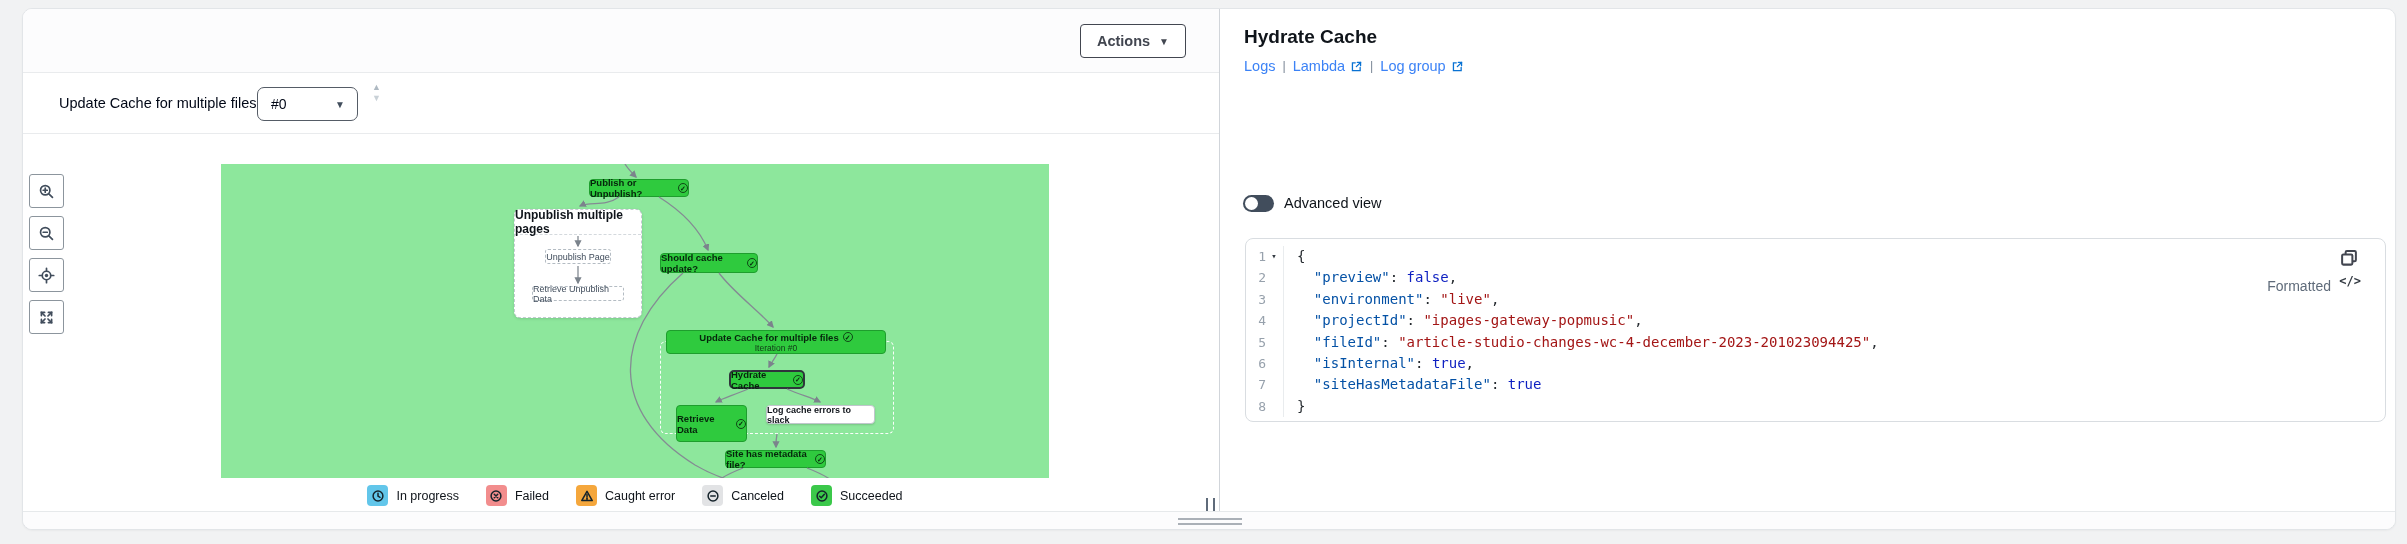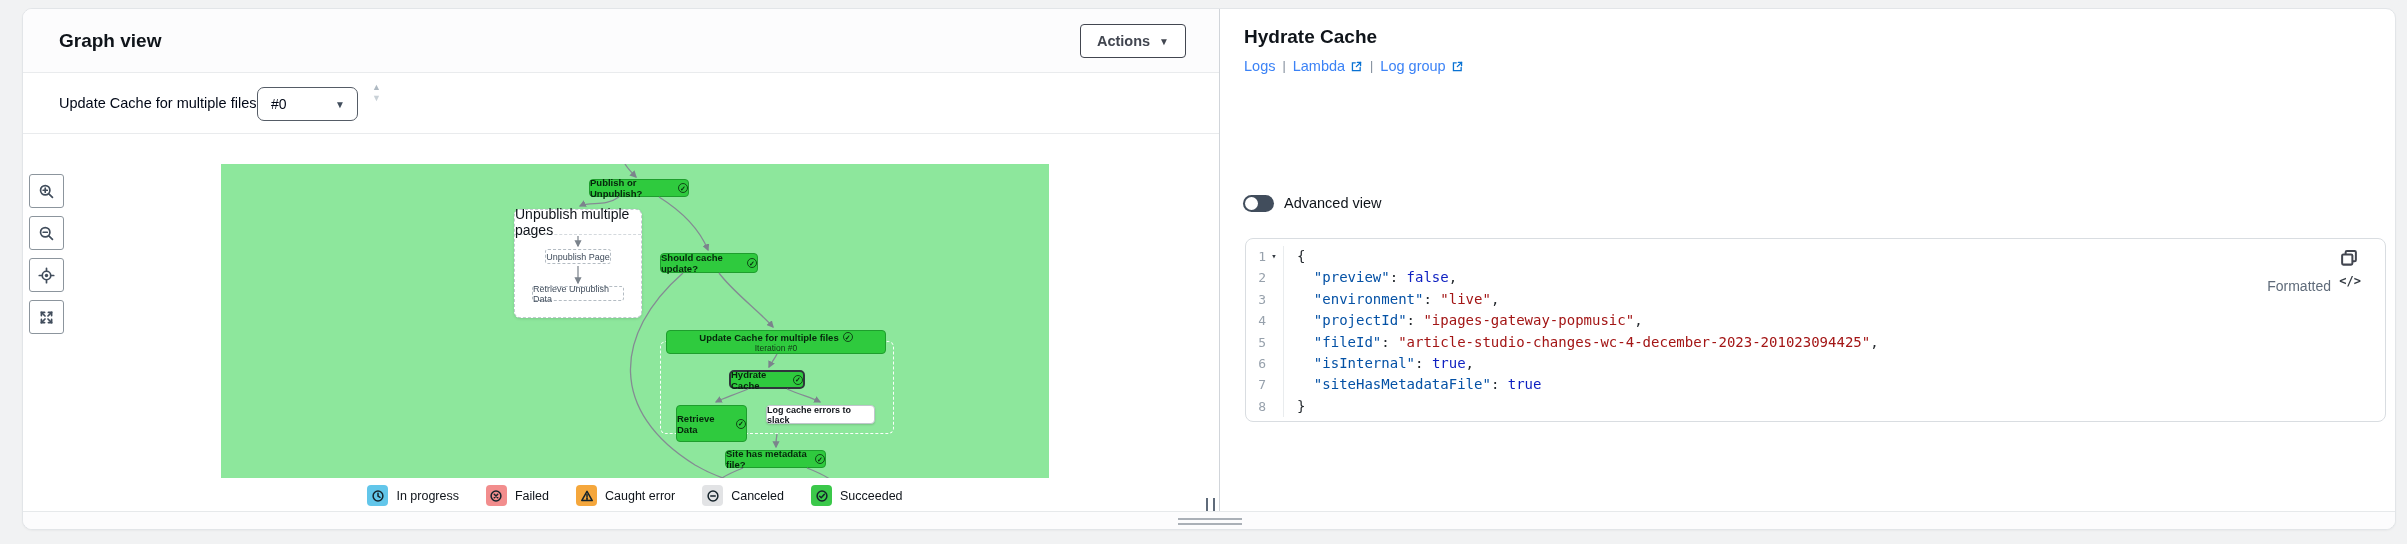--- a/index.html
+++ b/index.html
@@ -42,21 +42,21 @@
   .gnode { position: absolute; display: flex; align-items: center; justify-content: center; gap: 0;
            border-radius: 4px; font-size: 9.5px; font-weight: 700; color: #06250c;
            border: 1px solid #1e9e2d; cursor: pointer; }
   .chk { width: 10px; height: 10px; border: 1px solid rgba(7,40,12,.8); border-radius: 50%;
          display: inline-flex; align-items: center; justify-content: center; font-size: 7px; line-height: 1; color: #07280c; flex: none; }
   .wnode { position: absolute; background: #fff; display: flex; align-items: center; justify-content: center;
            font-size: 9px; color: #414d5c; border-radius: 3px; cursor: pointer; }
   .ugroup { position: absolute; left: 293px; top: 45px; width: 128px; height: 109px; background: #fff;
             border: 1px dashed #c3cad1; border-radius: 6px; box-shadow: 0 1px 3px rgba(0,0,0,.12); cursor: pointer; }
   .ugroup-title { height: 25px; border-bottom: 1px dashed #d4d9dd; display: flex; align-items: center; justify-content: center;
-                  font-size: 14px; font-weight: 400; color: #0f141a; }
+                  font-size: 12px; font-weight: 700; color: #0f141a; }
   .mapc { position: absolute; left: 439px; top: 177px; width: 234px; height: 93px;
           border: 1px dashed rgba(255,255,255,.95); border-radius: 6px; }
   .map-header { position: absolute; left: 445px; top: 166px; width: 220px; height: 24px;
                 background: #2fca3e; border: 1px solid #1e9e2d; border-radius: 4px;
                 display: flex; flex-direction: column; align-items: center; justify-content: center; cursor: pointer; }
   .map-header .l1 { display: flex; align-items: center; gap: 4px; font-size: 9.5px; font-weight: 700; color: #06250c; line-height: 11px; }
   .map-header .l2 { font-size: 8.5px; color: #103816; line-height: 10px; }
   .edges { position: absolute; left: 0; top: 0; width: 828px; height: 314px; pointer-events: none; }
 
   
@@ -109,21 +109,20 @@
   .fmt-code { position: absolute; right: 24px; top: 35px; font-size: 12px; font-weight: 700; color: #333a42; cursor: pointer;
               font-family: "DejaVu Sans Mono", monospace; }
 </style>
 </head>
 <body>
 
 <div class="card">
 
   <div class="left">
     <div class="lheader">
-      <div class="ltitle">Graph view</div>
       <div class="actions-btn">
         <span>Actions</span>
         <span class="actions-caret">▼</span>
       </div>
     </div>
 
     <div class="ctrl-row">
       <div class="map-label">Update Cache for multiple files</div>
       <div class="iter-select">
         <span class="val">#0</span>

